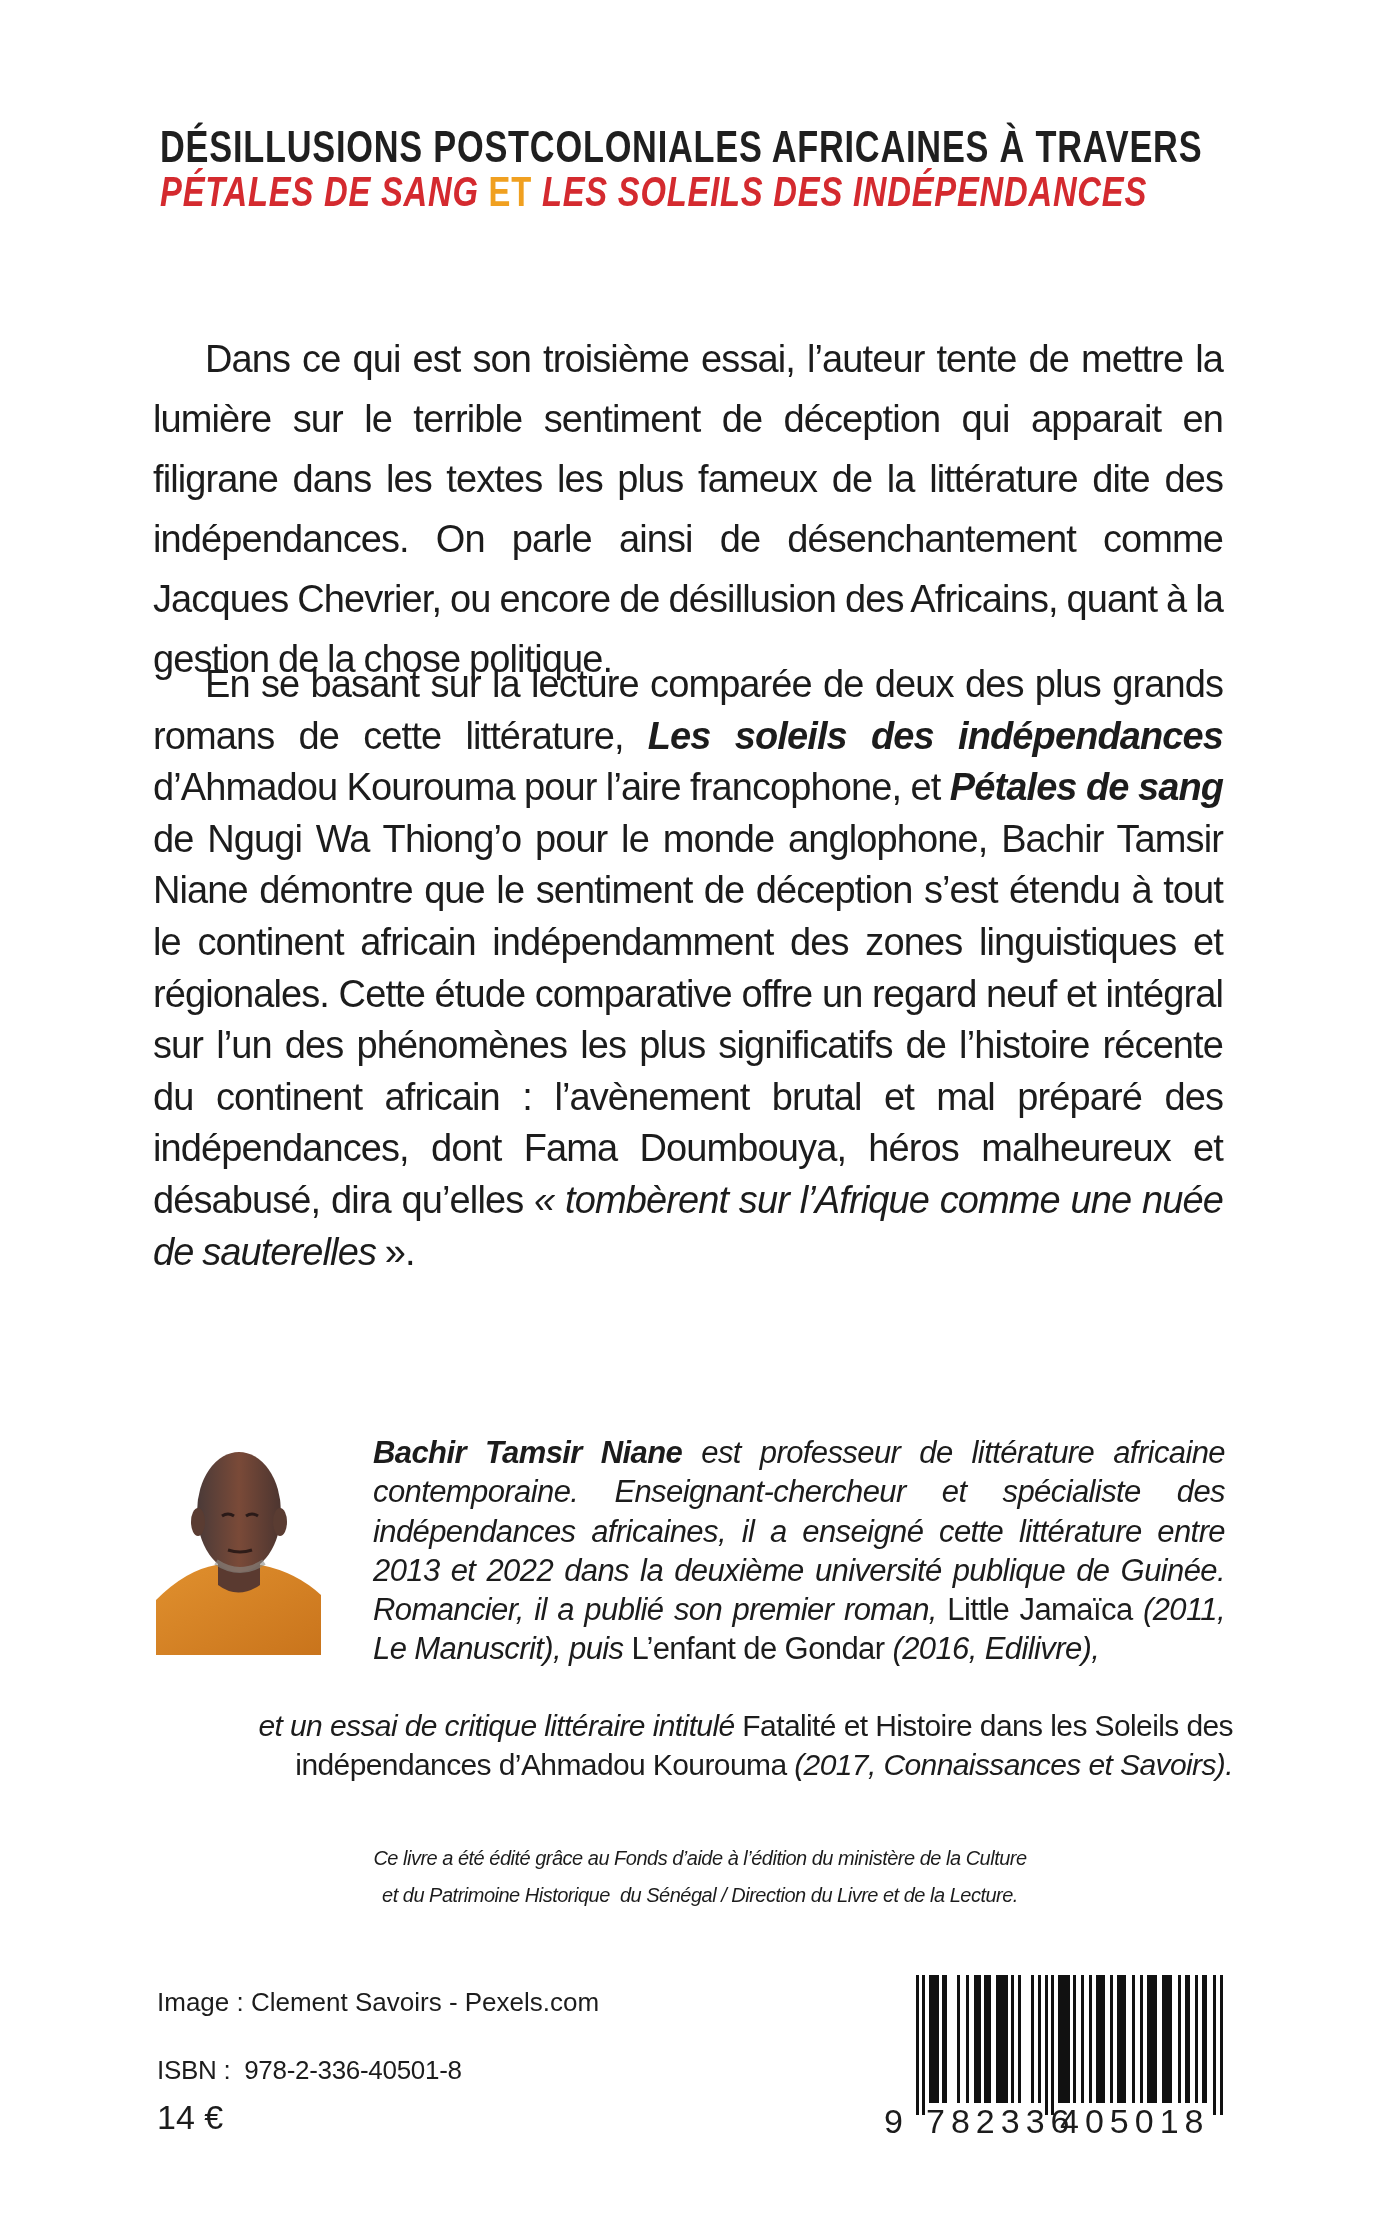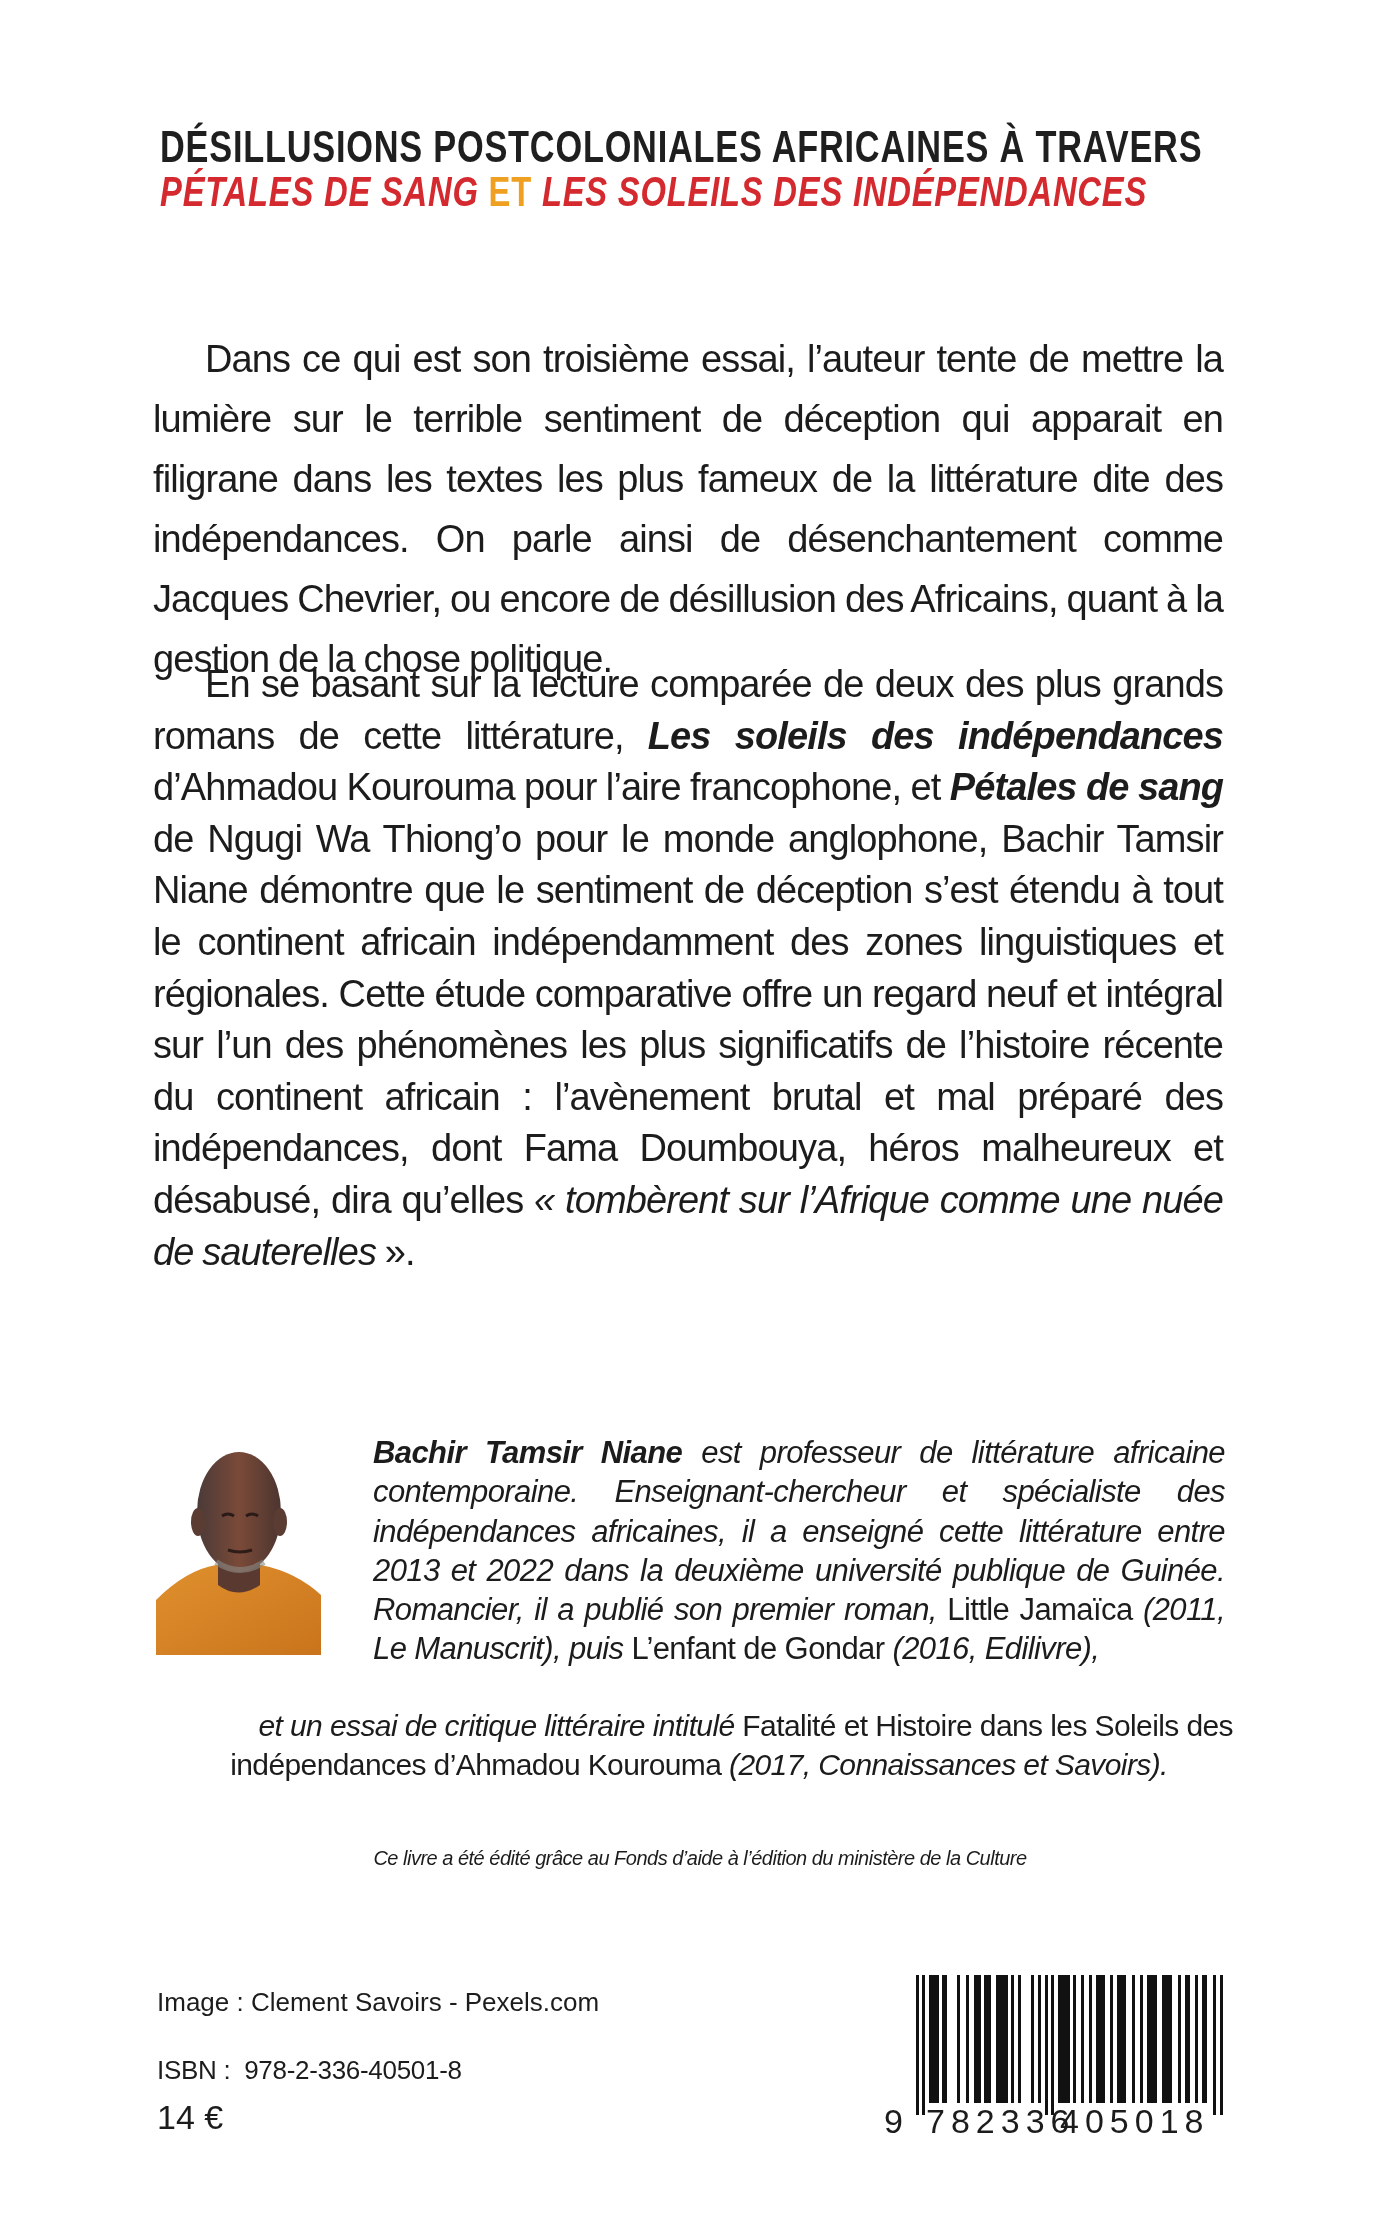--- a/index.html
+++ b/index.html
@@ -11,21 +11,21 @@
   #title2 .et { color:#f0a020; font-style:normal; }
   .para { position:absolute; left:153px; width:1070px; font-size:38px; line-height:51.6px; text-align:justify; letter-spacing:-0.9px; word-spacing:-1px; }
   .para .indent { display:inline-block; width:52px; }
   #p1 { top:329px; line-height:60px; }
   #p2 { top:659px; }
   .bi { font-weight:bold; font-style:italic; }
   .it { font-style:italic; }
   #photo { position:absolute; left:156px; top:1450px; width:165px; height:205px; background:#ffffff; overflow:hidden; }
   #bio-top { position:absolute; left:373px; top:1433px; width:852px; font-size:31px; line-height:39.3px; text-align:justify; font-style:italic; letter-spacing:-0.6px; }
   #bio-bottom { position:absolute; left:157px; top:1698px; width:1068px; font-size:30px; line-height:39.3px; font-style:italic; letter-spacing:-0.6px; text-align:right; }
-  #bio-bottom .line2 { display:block; text-align:center; }
+  #bio-bottom .line2 { display:block; text-align:right; }
   .up { font-style:normal; }
   #funding { position:absolute; left:200px; top:1840px; width:1000px; text-align:center; font-size:20px; line-height:37px; font-style:italic; letter-spacing:-0.5px; }
   #credit { position:absolute; left:157px; top:1987px; font-size:26px; }
   #isbn { position:absolute; left:157px; top:2055px; font-size:26px; letter-spacing:-0.3px; }
   #price { position:absolute; left:157px; top:2098px; font-size:34px; }
   #barcode { position:absolute; left:884px; top:1975px; width:342px; height:165px; }
 </style>
 </head>
 <body>
 
@@ -66,20 +66,21 @@
 
   <p id="bio-top" style="margin:0"><span class="bi">Bachir Tamsir Niane</span><span> est professeur de littérature africaine contemporaine. Enseignant-chercheur et spécialiste des indépendances africaines, il a enseigné cette littérature entre 2013 et 2022 dans la deuxième université publique de Guinée. Romancier, il a publié son premier roman, </span><span class="up">Little Jamaïca</span><span> (2011, Le Manuscrit), puis </span><span class="up">L’enfant de Gondar</span><span> (2016, Edilivre),</span></p>
 
   <p id="bio-bottom" style="margin:8px">
       <span class="line1" style="display:block;text-align:right"><span>et un essai de critique littéraire intitulé </span><span class="up">Fatalité et Histoire dans les Soleils des</span></span>
       <span class="line2"><span class="up">indépendances d’Ahmadou Kourouma</span><span> (2017, Connaissances et Savoirs).</span></span>
     </p>
 
   <div id="funding">
     <div>Ce livre a été édité grâce au Fonds d’aide à l’édition du ministère de la Culture</div>
+    <div style="white-space:pre">et du Patrimoine Historique  du Sénégal / Direction du Livre et de la Lecture.</div>
   </div>
 
   <div id="credit">Image : Clement Savoirs - Pexels.com</div>
   <div id="isbn" style="white-space:pre">ISBN :  978-2-336-40501-8</div>
   <div id="price">14 €</div>
 
   <div id="barcode">
     <svg width="342" height="165" viewBox="0 0 342 165">
       <g fill="#111">
         <rect x="32" y="0" width="3" height="140"></rect>

